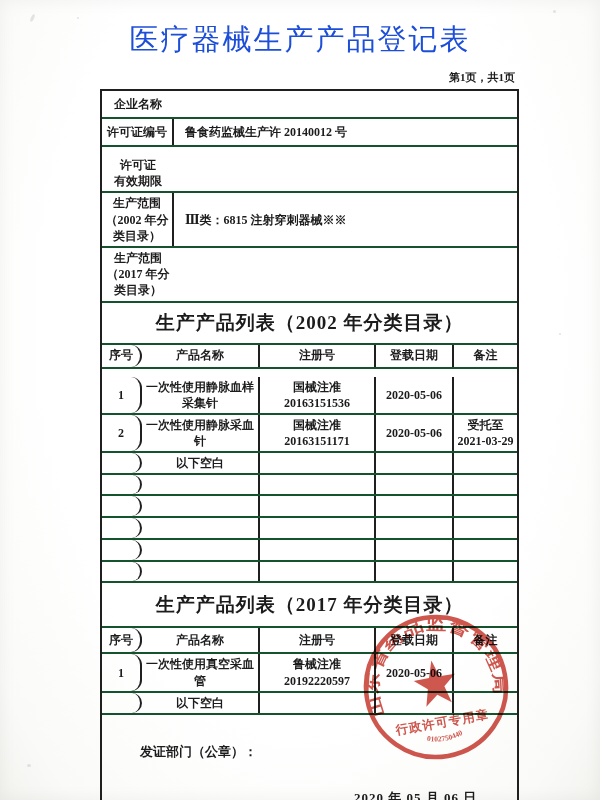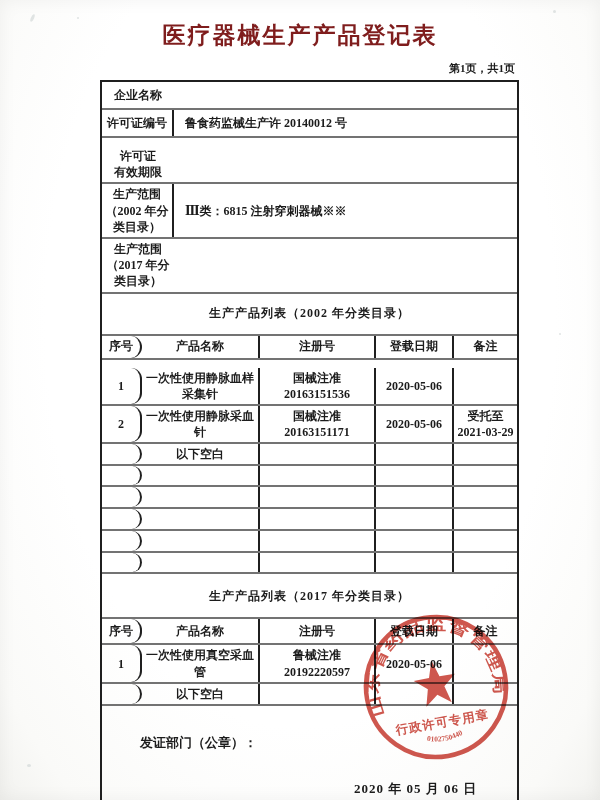--- a/index.html
+++ b/index.html
@@ -5,45 +5,45 @@
   html,body{margin:0;padding:0;}
   body{
     width:600px;height:800px;overflow:hidden;position:relative;
     background:
       radial-gradient(ellipse at 50% 40%, #ffffff 60%, #fafaf8 88%, #f2f2ef 100%);
     font-family:"Liberation Serif","DejaVu Serif",serif;
     color:#1c1c1c;
     box-shadow: inset 0 0 18px rgba(0,0,0,0.05);
   }
   .page-title{
-    margin-top:20px;text-align:center;font-size:23px;font-weight:bold;
-    letter-spacing:2px;color:#7f1d1d;
+    margin-top:20px;text-align:center;font-size:29px;font-weight:normal;
+    letter-spacing:2px;color:#1d4ed8;
   }
   .page-indicator{
     width:415px;margin:10px 0 4px 100px;text-align:right;
     font-size:11px;font-weight:bold;
   }
   .doc-table{
     position:relative;width:415px;margin-left:100px;
     border:2px solid #1f1f1f;background:transparent;
   }
-  .row{display:flex;border-bottom:2px solid #737373;box-sizing:border-box;align-items:stretch;}
+  .row{display:flex;border-bottom:2px solid #14532d;box-sizing:border-box;align-items:stretch;}
   .row:last-child{border-bottom:none;}
   .cell{
     border-right:2px solid #1f1f1f;box-sizing:border-box;
     display:flex;align-items:center;justify-content:center;
     font-size:12px;font-weight:bold;text-align:center;
     padding:2px 3px;line-height:1.35;
   }
   .cell:last-child{border-right:none;}
   .pre{white-space:pre-line;}
   .label-col{width:72px;flex:0 0 72px;}
   .value-col{flex:1;justify-content:flex-start;text-align:left;padding-left:11px;}
   .sec-header{min-height:40px;display:flex;align-items:center;justify-content:center;
-    font-size:12px;font-weight:bold;letter-spacing:1px;}
+    font-size:19px;font-weight:bold;letter-spacing:1px;}
   .c-seq{width:40px;flex:0 0 40px;border-radius:11px;}
   .c-name{width:118px;flex:0 0 118px;}
   .c-reg{width:116px;flex:0 0 116px;}
   .c-date{width:78px;flex:0 0 78px;}
   .c-note{flex:1;}
   .h28{min-height:28px;} .h30{min-height:30px;margin-top:8px;} .h44{min-height:44px;}
   .h24{min-height:24px;} .h26{min-height:26px;} .h21{min-height:21px;}
   .h22{min-height:22px;} .h31{min-height:31px;}
   .h43{min-height:43px;}
   .footer-cell{position:relative;min-height:114px;}

